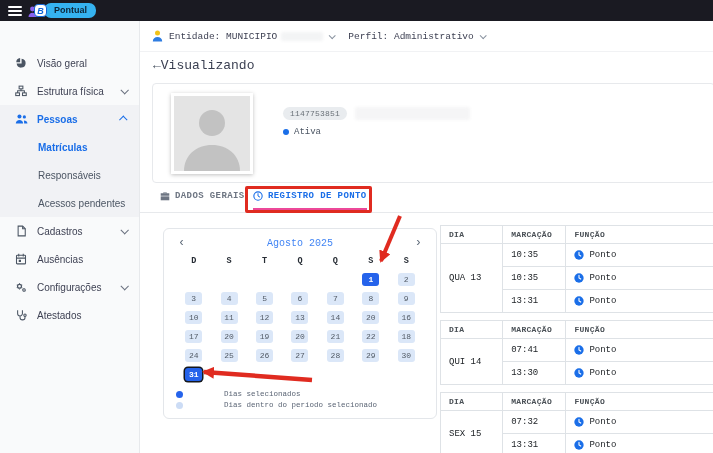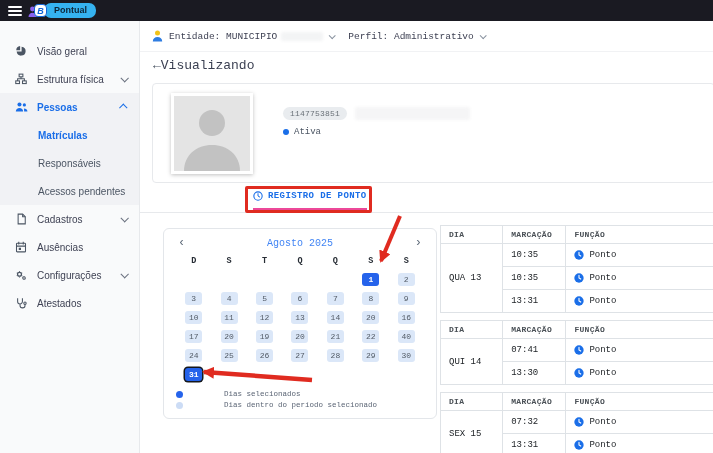--- a/index.html
+++ b/index.html
@@ -9,21 +9,21 @@
   
   .topbar { position:absolute; left:0; top:0; width:713px; height:21px; background:#1a1a22; display:flex; align-items:center; padding:0 6px; z-index:5; }
   .hamburger { width:14px; height:10px; display:flex; flex-direction:column; justify-content:space-between; cursor:pointer; margin-left:2px; }
   .hamburger i { display:block; height:2px; background:#fff; border-radius:1px; }
   .brand { display:flex; align-items:center; margin-left:12px; position:relative; }
   .brand-person { position:absolute; left:-6px; top:1px; }
   .brand-b { width:13px; height:13px; background:#fff; border:1.5px solid #1266d8; border-radius:4px; color:#1266d8; font-size:9px; font-weight:bold; font-style:italic; display:flex; align-items:center; justify-content:center; position:relative; z-index:2; }
   .brand-pill { background:#35b2f0; color:#0d2436; font-size:9px; font-weight:bold; padding:2px 9px 3px 10px; border-radius:7px; margin-left:-3px; }
 
   
-  .sidebar { position:absolute; left:0; top:21px; width:140px; height:432px; background:#f9fafb; border-right:1px solid #e7e9ec; padding-top:16px; z-index:2; }
+  .sidebar { position:absolute; left:0; top:21px; width:140px; height:432px; background:#f9fafb; border-right:1px solid #e7e9ec; padding-top:28px; z-index:2; }
   .side-item { display:flex; align-items:center; height:28px; padding:0 12px 0 14px; font-size:10px; color:#3f4254; cursor:pointer; }
   .side-item .sicon { width:14px; height:14px; margin-right:9px; display:flex; align-items:center; justify-content:center; flex:none; }
   .side-item .slabel { white-space:nowrap; }
   .chev { width:6px; height:6px; border-right:1.4px solid #6b7280; border-bottom:1.4px solid #6b7280; margin-left:auto; flex:none; }
   .chev.down { transform:rotate(45deg) translateY(-1px); }
   .chev.up { transform:rotate(-135deg) translateY(-1px); border-color:#1a6ee8; }
   .group { background:#f1f2f5; }
   .side-item.active-parent { color:#1a6ee8; font-weight:bold; }
   .sub-item { display:flex; align-items:center; height:28px; padding-left:38px; font-size:10px; color:#4b5563; cursor:pointer; }
   .sub-item.active { color:#1a6ee8; font-weight:bold; }
@@ -232,20 +232,30 @@
         </div>
         <div class="p-status">
           <span class="status-dot"></span>
           <span class="status-label">Ativa</span>
         </div>
       </div>
     </div>
 
     <div class="tabs-row">
       <div class="tabs-divider"></div>
+      <div class="tab tab-general">
+        <span style="display:flex;">
+          <svg width="10" height="10" viewBox="0 0 14 13" fill="#6d7582">
+              <path d="M5 2.5V1h4v1.5h4V6H1V2.5z"></path>
+              <rect x="1" y="7" width="12" height="5.5"></rect>
+              <rect x="5.8" y="1.6" width="2.4" height="1" fill="#fff"></rect>
+            </svg>
+        </span>
+        <span>DADOS GERAIS</span>
+      </div>
       <div class="tab tab-punch">
         <span style="display:flex;">
           <svg width="10" height="10" viewBox="0 0 12 12" fill="none" stroke="#1a6ee8">
               <circle cx="6" cy="6" r="5" stroke-width="1.3"></circle>
               <path d="M6 3.2V6l2 1.2" stroke-width="1.2" stroke-linecap="round"></path>
             </svg>
         </span>
         <span>REGISTRO DE PONTO</span>
       </div>
     </div>
@@ -286,21 +296,21 @@
           <span class="chip per">13</span>
           <span class="chip per">14</span>
           <span class="chip per">20</span>
           <span class="chip per">16</span>
           <span class="chip per">17</span>
           <span class="chip per">20</span>
           <span class="chip per">19</span>
           <span class="chip per">20</span>
           <span class="chip per">21</span>
           <span class="chip per">22</span>
-          <span class="chip per">40</span>
+          <span class="chip per">18</span>
           <span class="chip per">24</span>
           <span class="chip per">25</span>
           <span class="chip per">26</span>
           <span class="chip per">27</span>
           <span class="chip per">28</span>
           <span class="chip per">29</span>
           <span class="chip per">30</span>
           <span class="chip sel foc">31</span>
         </div>
       <div class="cal-legend">

